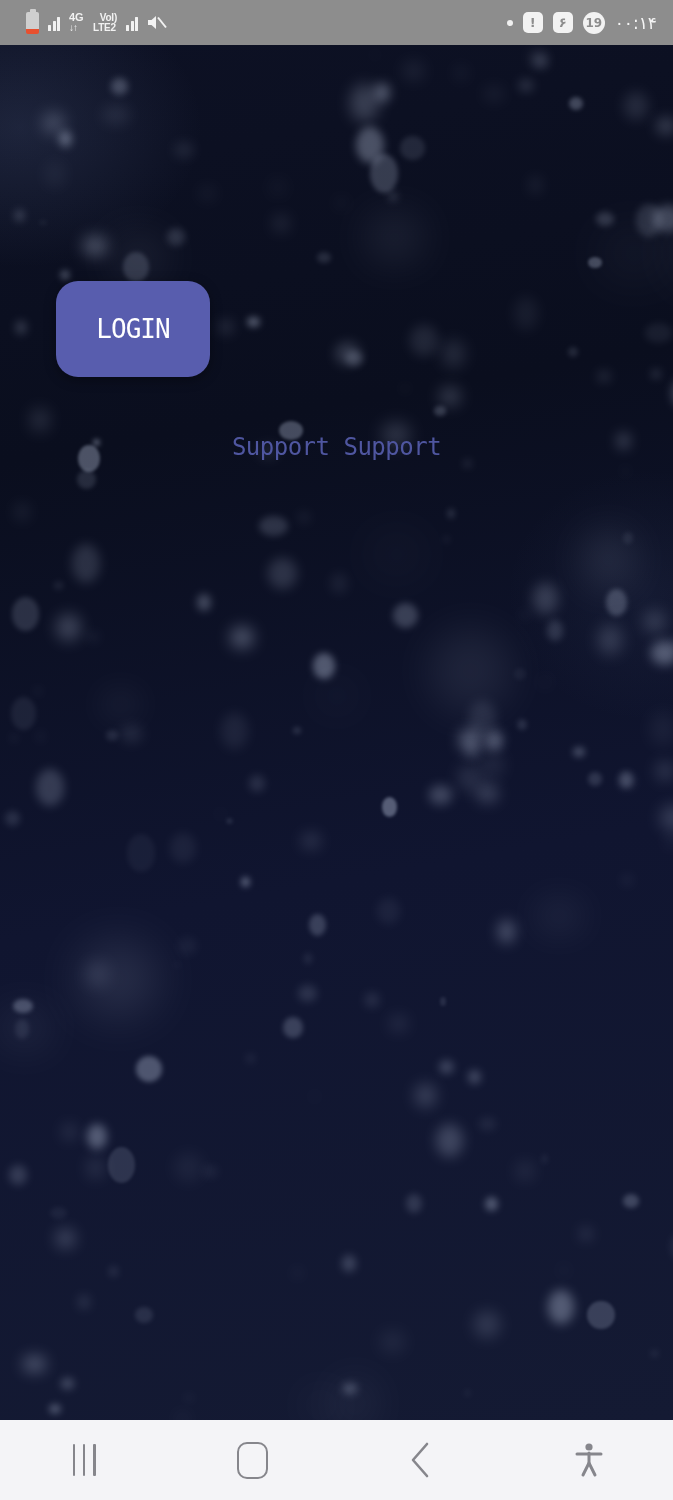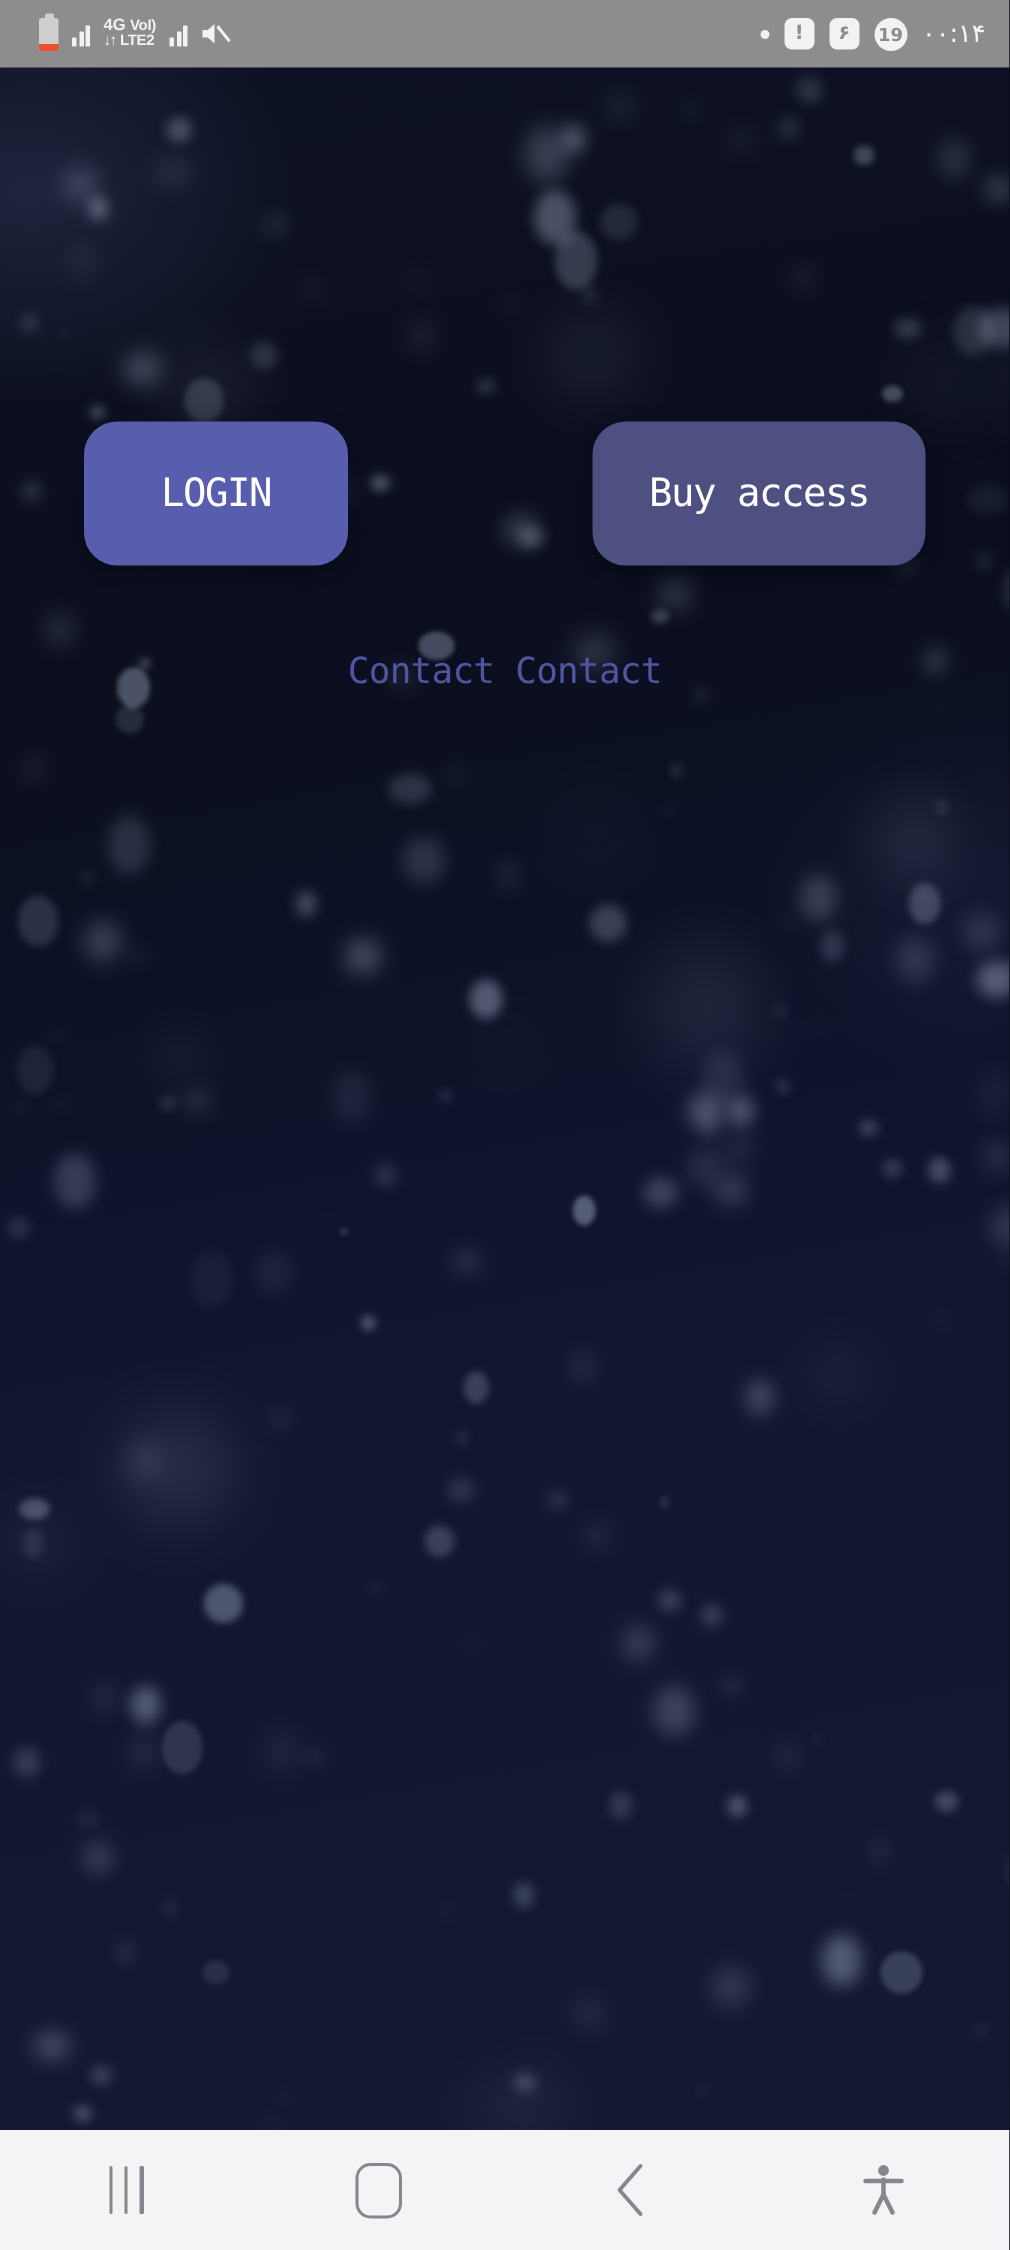--- a/index.html
+++ b/index.html
@@ -61,21 +61,21 @@
   .bars i:nth-child(4){height:4px; background:#f2f2f2;}
 
   .net-stack {
     display:flex; flex-direction:column;
     line-height:1;
     color:#f2f2f2;
     font-size:11px;
     font-weight:bold;
     font-family:"Liberation Sans", sans-serif;
   }
-  .net-row { display:flex; align-items:center; gap:3px; }
+  .net-row { display:flex; align-items:center; gap:16px; }
   .net-sub { font-size:10px; letter-spacing:-.2px; }
   .arrows { font-size:10px; letter-spacing:-1px; }
 
   .mute-icon { position:relative; width:20px; height:17px; }
   .mute-icon svg { display:block; }
 
   .dot-ind {
     width:6px; height:6px; border-radius:50%;
     background:#f0f0f0;
   }
@@ -197,21 +197,21 @@
     font-size:26px;
     letter-spacing:-1px;
     border-radius:22px;
     height:96px;
     display:flex;
     align-items:center;
     justify-content:center;
     box-shadow:0 3px 12px rgba(0,0,0,0.35);
   }
   #login-button {
-    width:176px;
+    width:154px;
     background:#585dae;
   }
   #buy-access-button {
     width:222px;
     background:#4d5080;
   }
 
   #contact-support {
     margin-top:56px;
     color:#4f56a0;
@@ -504,24 +504,23 @@
         <div class="star" style="width: 81.4389px; height: 72.8472px; left: 667.09px; top: 171.221px; opacity: 0.05; filter: blur(25px);"></div>
         <div class="star" style="width: 49.8395px; height: 57.3427px; left: 329.872px; top: 1330px; opacity: 0.054; filter: blur(17.3px);"></div>
         <div class="star" style="width: 37.6896px; height: 30.2169px; left: 318.132px; top: 636.05px; opacity: 0.051; filter: blur(20.3px);"></div>
       </div>
 
     <div id="content">
 
 
       <div id="button-row">
         <button class="btn" id="login-button">LOGIN</button>
-        <button class="btn" id="buy-access-button">Buy access</button>
-      </div>
-
-      <a id="contact-support">Contact Contact</a>
+      </div>
+
+      <a id="contact-support">Support Support</a>
     </div>
   </div>
 
   <div id="nav-bar">
     <div class="nav-btn">
       <div class="recents-ico">
         <span></span>
           <span></span>
           <span></span>
       </div>

